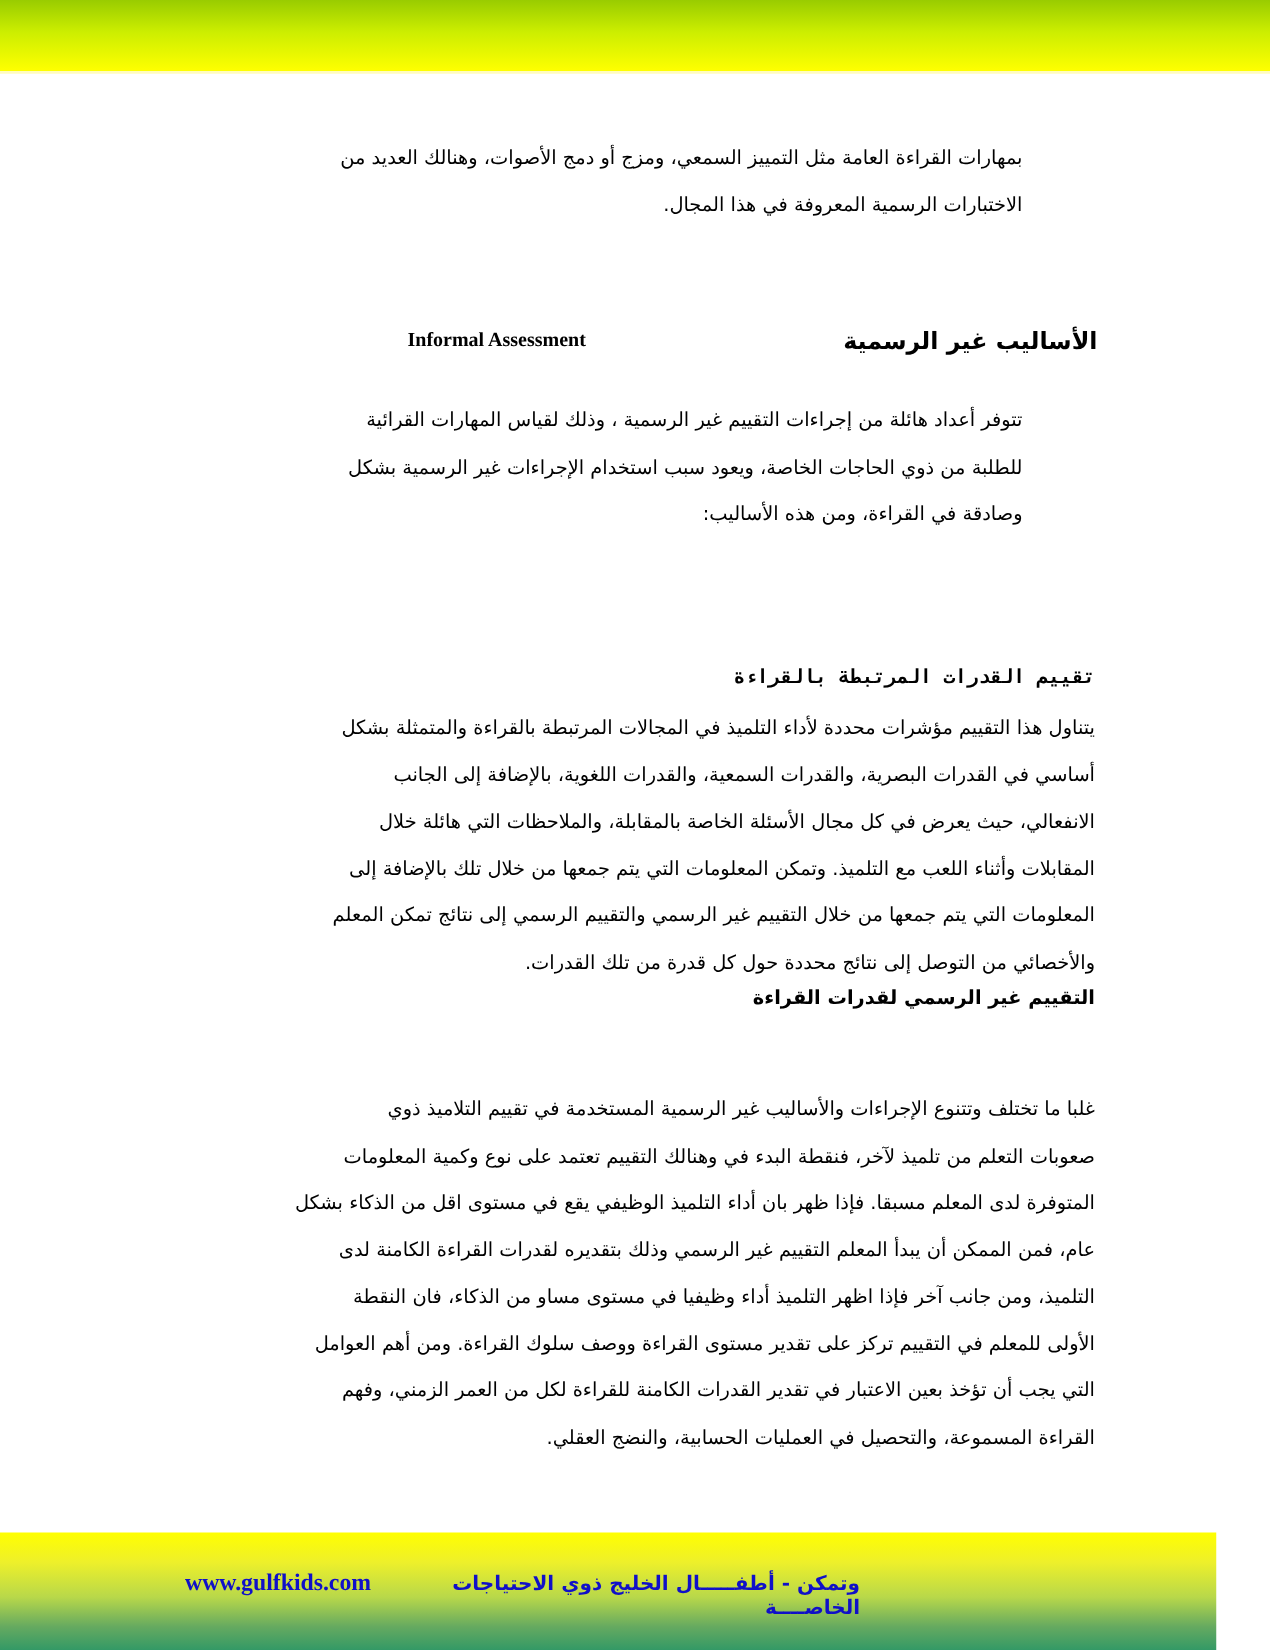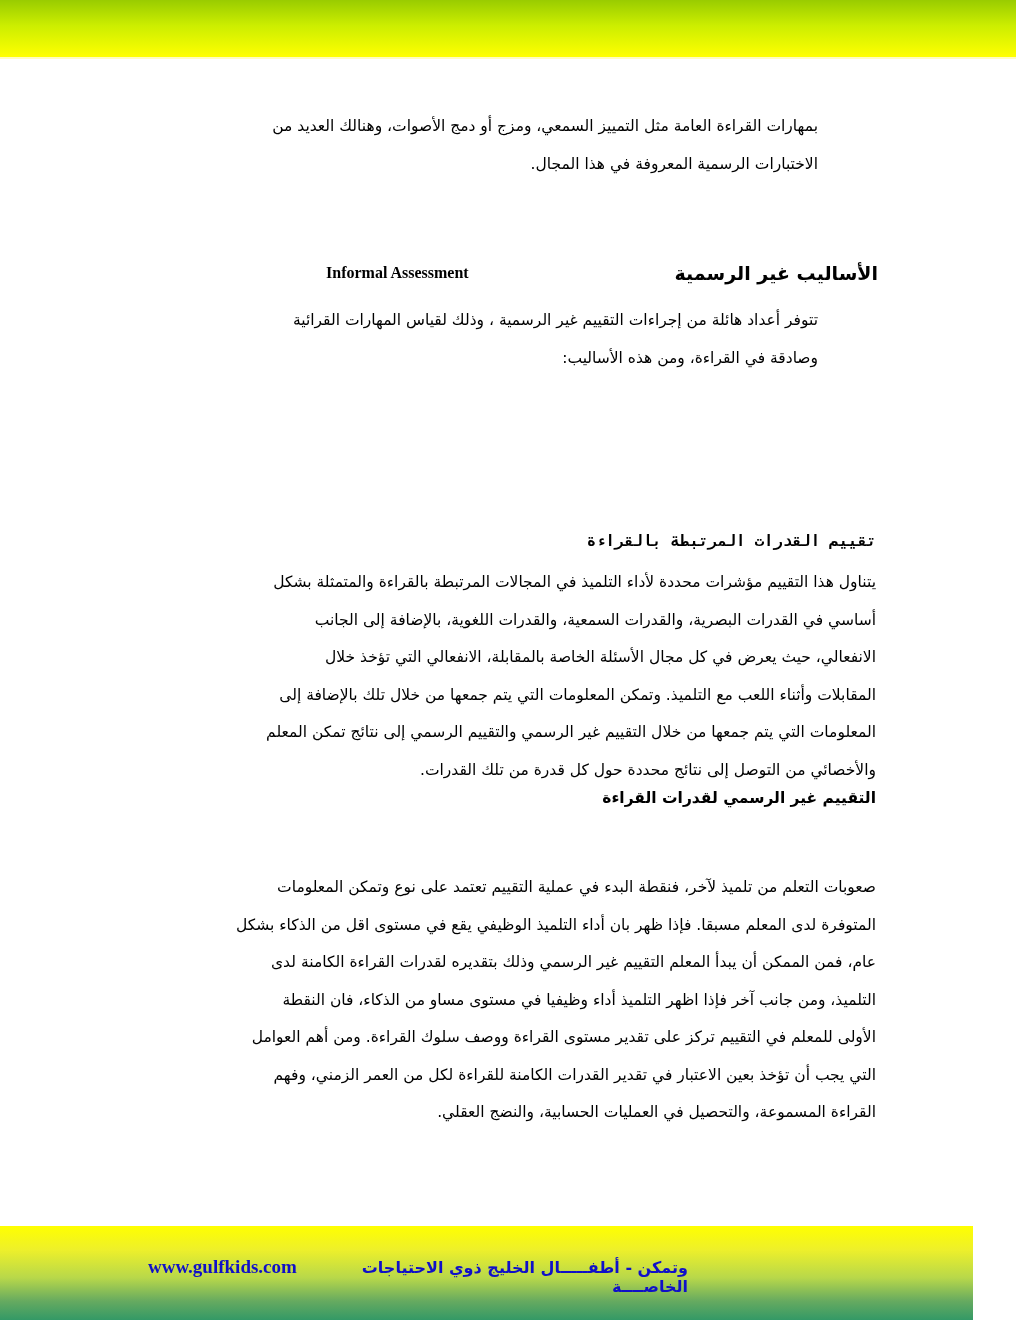--- a/index.html
+++ b/index.html
@@ -86,21 +86,21 @@
       font-weight: bold;
       font-size: 16px;
       direction: ltr;
     }
     .sec-head-ar {
       font-family: "DejaVu Sans", sans-serif;
       font-weight: bold;
       font-size: 19px;
       direction: rtl;
     }
-    .p2 { top: 302px; left: 196px; width: 622px; }
+    .p2 { top: 318px; left: 196px; width: 622px; }
     .h2 {
       position: absolute;
       top: 532px;
       left: 196px;
       width: 680px;
       direction: rtl;
       text-align: right;
       font-family: Liberation Mono, monospace;
       font-weight: bold;
       font-size: 15.5px;
@@ -130,36 +130,38 @@
   <p>الاختبارات الرسمية المعروفة في هذا المجال.</p>
 </div>
 
 <div class="sec-head">
   <span class="sec-head-en">Informal Assessment</span>
   <span class="sec-head-ar">الأساليب غير الرسمية</span>
 </div>
 
 <div class="content para p2">
   <p>تتوفر أعداد هائلة من إجراءات التقييم غير الرسمية ، وذلك لقياس المهارات القرائية</p>
+  <p>للطلبة من ذوي الحاجات الخاصة، ويعود سبب استخدام الإجراءات غير الرسمية بشكل</p>
   <p>وصادقة في القراءة، ومن هذه الأساليب:</p>
 </div>
 
 <div class="h2">تقييم القدرات المرتبطة بالقراءة</div>
 <div class="content para p3">
   <p>يتناول هذا التقييم مؤشرات محددة لأداء التلميذ في المجالات المرتبطة بالقراءة والمتمثلة بشكل</p>
   <p>أساسي في القدرات البصرية، والقدرات السمعية، والقدرات اللغوية، بالإضافة إلى الجانب</p>
-  <p>الانفعالي، حيث يعرض في كل مجال الأسئلة الخاصة بالمقابلة، الانفعالي التي تؤخذ خلال</p>
+  <p>الانفعالي، حيث يعرض في كل مجال الأسئلة الخاصة بالمقابلة، والملاحظات التي هائلة خلال</p>
   <p>المقابلات وأثناء اللعب مع التلميذ. وتمكن المعلومات التي يتم جمعها من خلال تلك بالإضافة إلى</p>
   <p>المعلومات التي يتم جمعها من خلال التقييم غير الرسمي والتقييم الرسمي إلى نتائج تمكن المعلم</p>
   <p>والأخصائي من التوصل إلى نتائج محددة حول كل قدرة من تلك القدرات.</p>
 </div>
 
 <div class="h3">التقييم غير الرسمي لقدرات القراءة</div>
 <div class="content para p4">
-  <p>صعوبات التعلم من تلميذ لآخر، فنقطة البدء في عملية التقييم تعتمد على نوع وتمكن المعلومات</p>
+  <p>غلبا ما تختلف وتتنوع الإجراءات والأساليب غير الرسمية المستخدمة في تقييم التلاميذ ذوي</p>
+  <p>صعوبات التعلم من تلميذ لآخر، فنقطة البدء في وهنالك التقييم تعتمد على نوع وكمية المعلومات</p>
   <p>المتوفرة لدى المعلم مسبقا. فإذا ظهر بان أداء التلميذ الوظيفي يقع في مستوى اقل من الذكاء بشكل</p>
   <p>عام، فمن الممكن أن يبدأ المعلم التقييم غير الرسمي وذلك بتقديره لقدرات القراءة الكامنة لدى</p>
   <p>التلميذ، ومن جانب آخر فإذا اظهر التلميذ أداء وظيفيا في مستوى مساو من الذكاء، فان النقطة</p>
   <p>الأولى للمعلم في التقييم تركز على تقدير مستوى القراءة ووصف سلوك القراءة. ومن أهم العوامل</p>
   <p>التي يجب أن تؤخذ بعين الاعتبار في تقدير القدرات الكامنة للقراءة لكل من العمر الزمني، وفهم</p>
   <p>القراءة المسموعة، والتحصيل في العمليات الحسابية، والنضج العقلي.</p>
 </div>
 
 <div class="footer-band"></div>
 <div class="footer-text">

